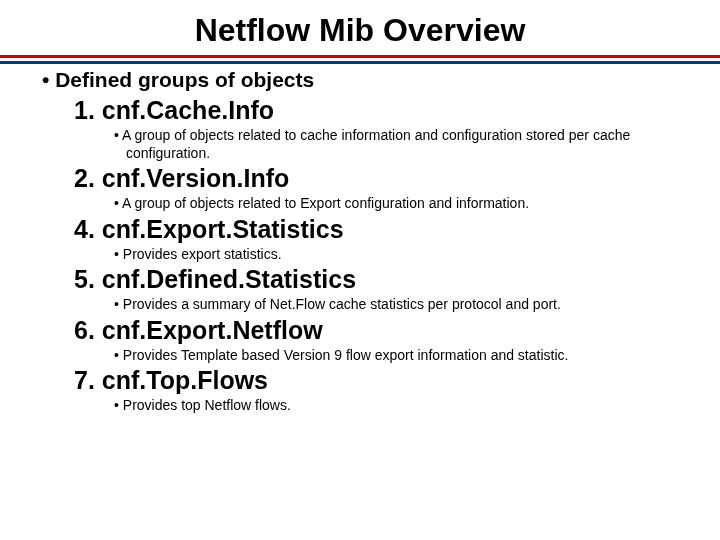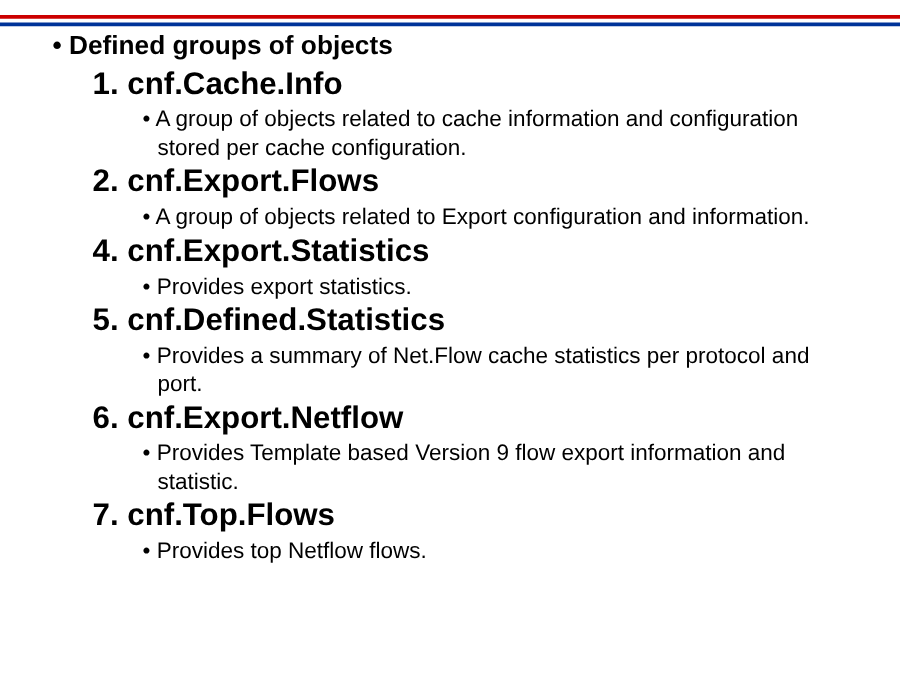--- a/index.html
+++ b/index.html
@@ -45,52 +45,53 @@
   }
   .b1::before {
     content: "•  ";
   }
   .b2 {
     font-size: 25px;
     font-weight: bold;
     margin: 2px 0 2px 46px;
   }
   .b3 {
-    font-size: 18px;
+    font-size: 14px;
     font-weight: normal;
     margin: 0 24px 2px 86px;
     line-height: 1.25;
     text-indent: -12px;
     padding-left: 12px;
   }
   .b3::before {
     content: "•  ";
   }
 </style>
 </head>
 <body>
 
 <div class="slide">
 
+  <div class="title">Netflow Mib Overview</div>
   <div class="rule-red"></div>
   <div class="rule-blue"></div>
 
   <div class="content">
 
     <div class="b1">Defined groups of objects</div>
 
     <div class="b2">
       <span>1.</span>
       <span>cnf.Cache.Info</span>
     </div>
     <div class="b3"> A group of objects related to cache information and configuration stored per cache configuration.</div>
 
     <div class="b2">
       <span>2.</span>
-      <span>cnf.Export.Flows</span>
+      <span>cnf.Version.Info</span>
     </div>
     <div class="b3">A group of objects related to Export configuration and information.</div>
 
     <div class="b2">
       <span>4.</span>
       <span>cnf.Export.Statistics</span>
     </div>
     <div class="b3">Provides export statistics.</div>
 
     <div class="b2">

